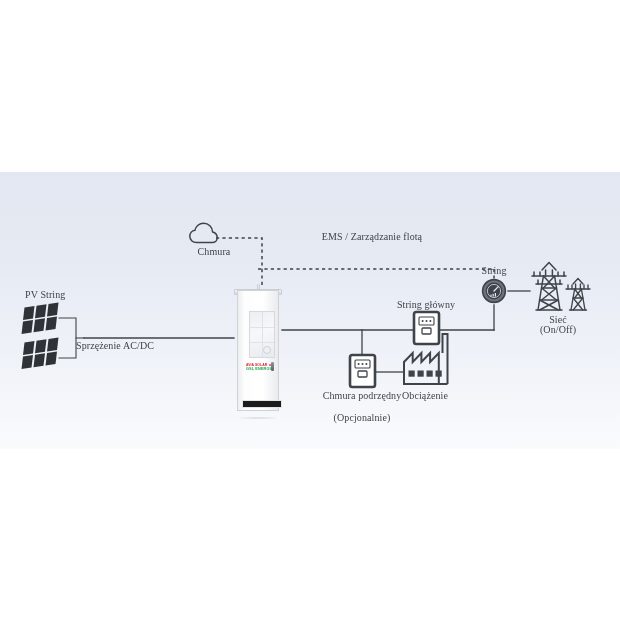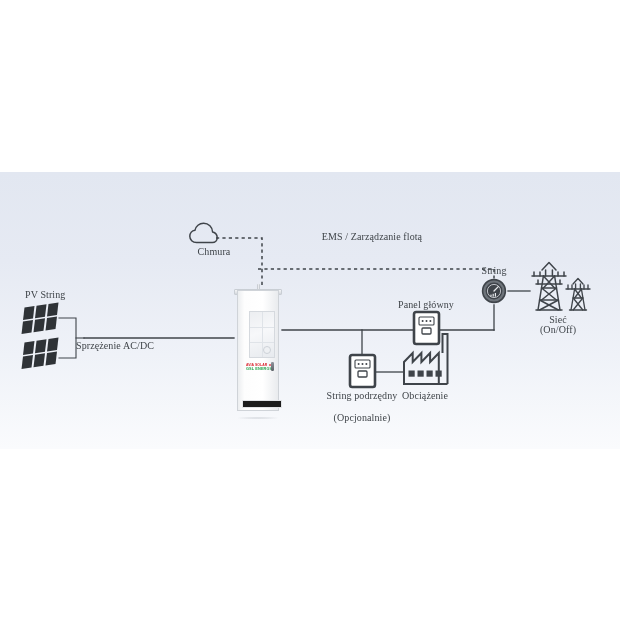--- a/index.html
+++ b/index.html
@@ -327,26 +327,26 @@
     </div>
 
     <div class="lbl" style="left:25px; top:118px;">PV String</div>
 
     <div class="lbl ctr" style="left:190px; top:75px;margin-left:24px;">Chmura</div>
 
     <div class="lbl ctr" style="left:372px; top:60px;">EMS / Zarządzanie flotą</div>
 
     <div class="lbl" style="left:76px; top:169px;">Sprzężenie AC/DC</div>
 
-    <div class="lbl ctr" style="left:426px; top:128px;">Panel główny</div>
+    <div class="lbl ctr" style="left:426px; top:128px;">String główny</div>
 
     <div class="lbl ctr" style="left:494px; top:94px;">String</div>
 
     <div class="lbl ctr" style="left:558px; top:143px;">Sieć</div>
     <div class="lbl ctr" style="left:558px; top:153px;">(On/Off)</div>
 
-    <div class="lbl ctr" style="left:362px; top:219px;">String podrzędny</div>
+    <div class="lbl ctr" style="left:362px; top:219px;">Chmura podrzędny</div>
     <div class="lbl ctr" style="left:362px; top:241px;">(Opcjonalnie)</div>
 
     <div class="lbl ctr" style="left:425px; top:219px;">Obciążenie</div>
 
   </div>
 </div>
 
 </body></html>

